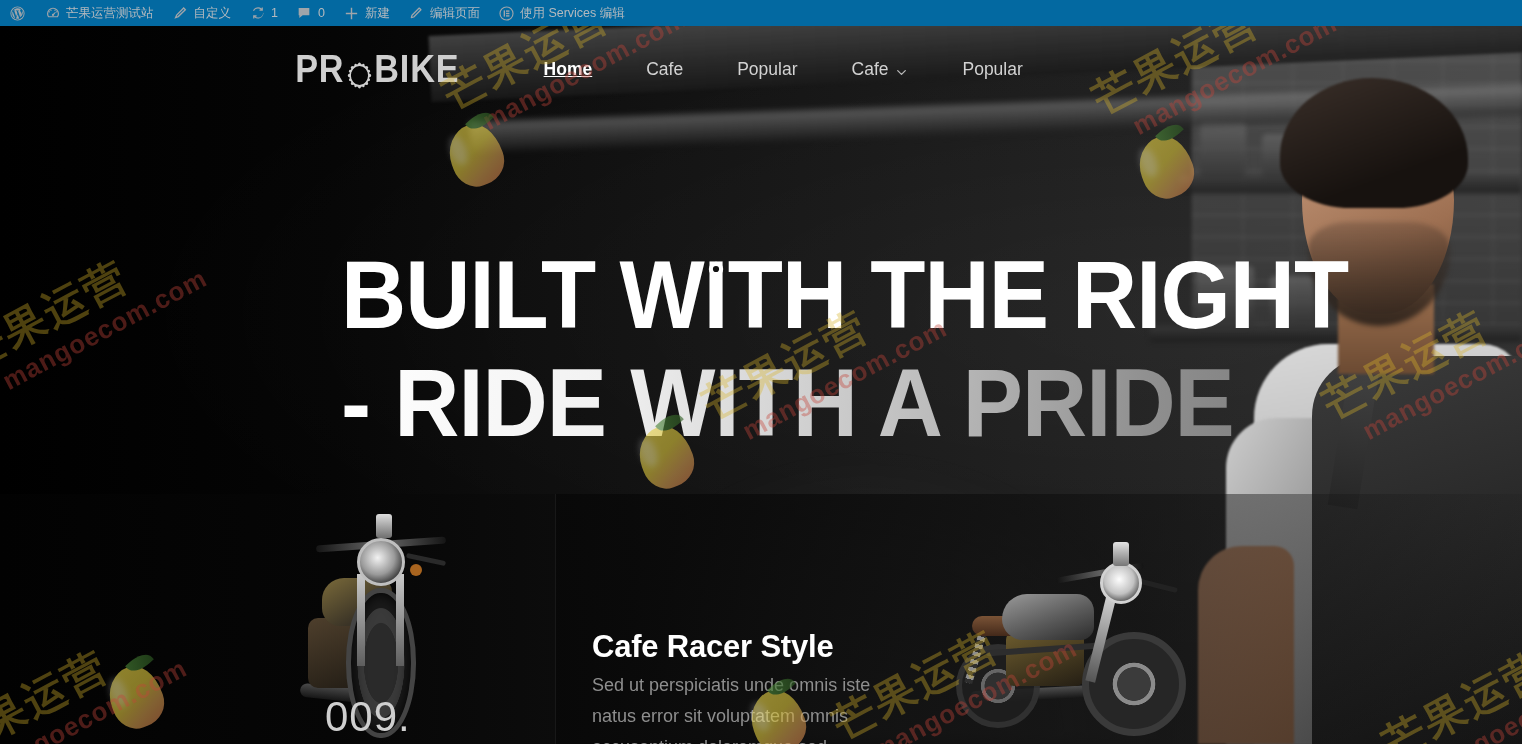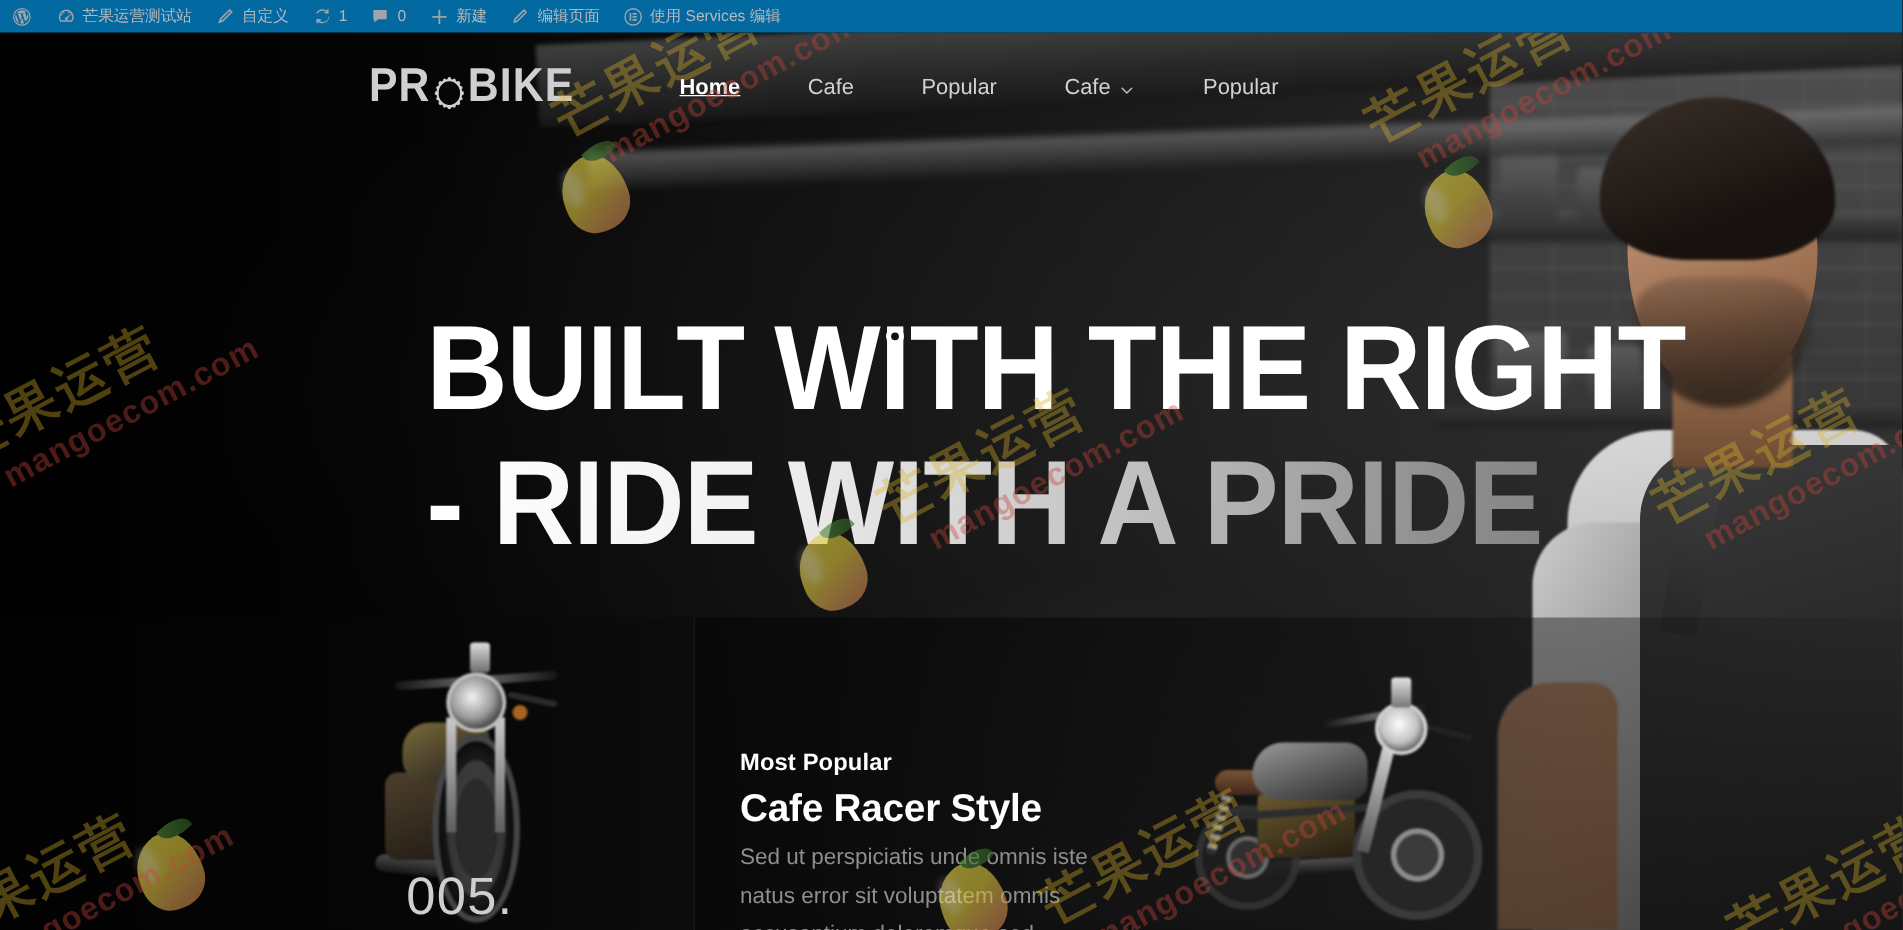--- a/index.html
+++ b/index.html
@@ -631,24 +631,23 @@
       <div class="b2-seat"></div>
       <div class="b2-tank"></div>
       <div class="b2-wheelF"></div>
       <div class="b2-fork"></div>
       <div class="b2-bar"></div>
       <div class="b2-mirror"></div>
       <div class="b2-head"></div>
       <div class="b2-can"></div>
     </div>
 
-    <div id="panel-num">005.</div>
+    <div id="panel-num">009.</div>
 
     <div id="card-text">
-      <div id="card-eyebrow">Most Popular</div>
       <div id="card-title">Cafe Racer Style</div>
       <div id="card-body">Sed ut perspiciatis unde omnis iste natus error sit voluptatem omnis accusantium doloremque sed</div>
     </div>
   </div>
 
   <div id="cursor">
     <svg viewBox="0 0 16 16" width="16" height="16">
       <circle cx="8" cy="8" r="6" fill="none" stroke="#ffffff" stroke-width="2.4"></circle>
       <circle cx="8" cy="8" r="3.1" fill="#111111"></circle>
     </svg>

